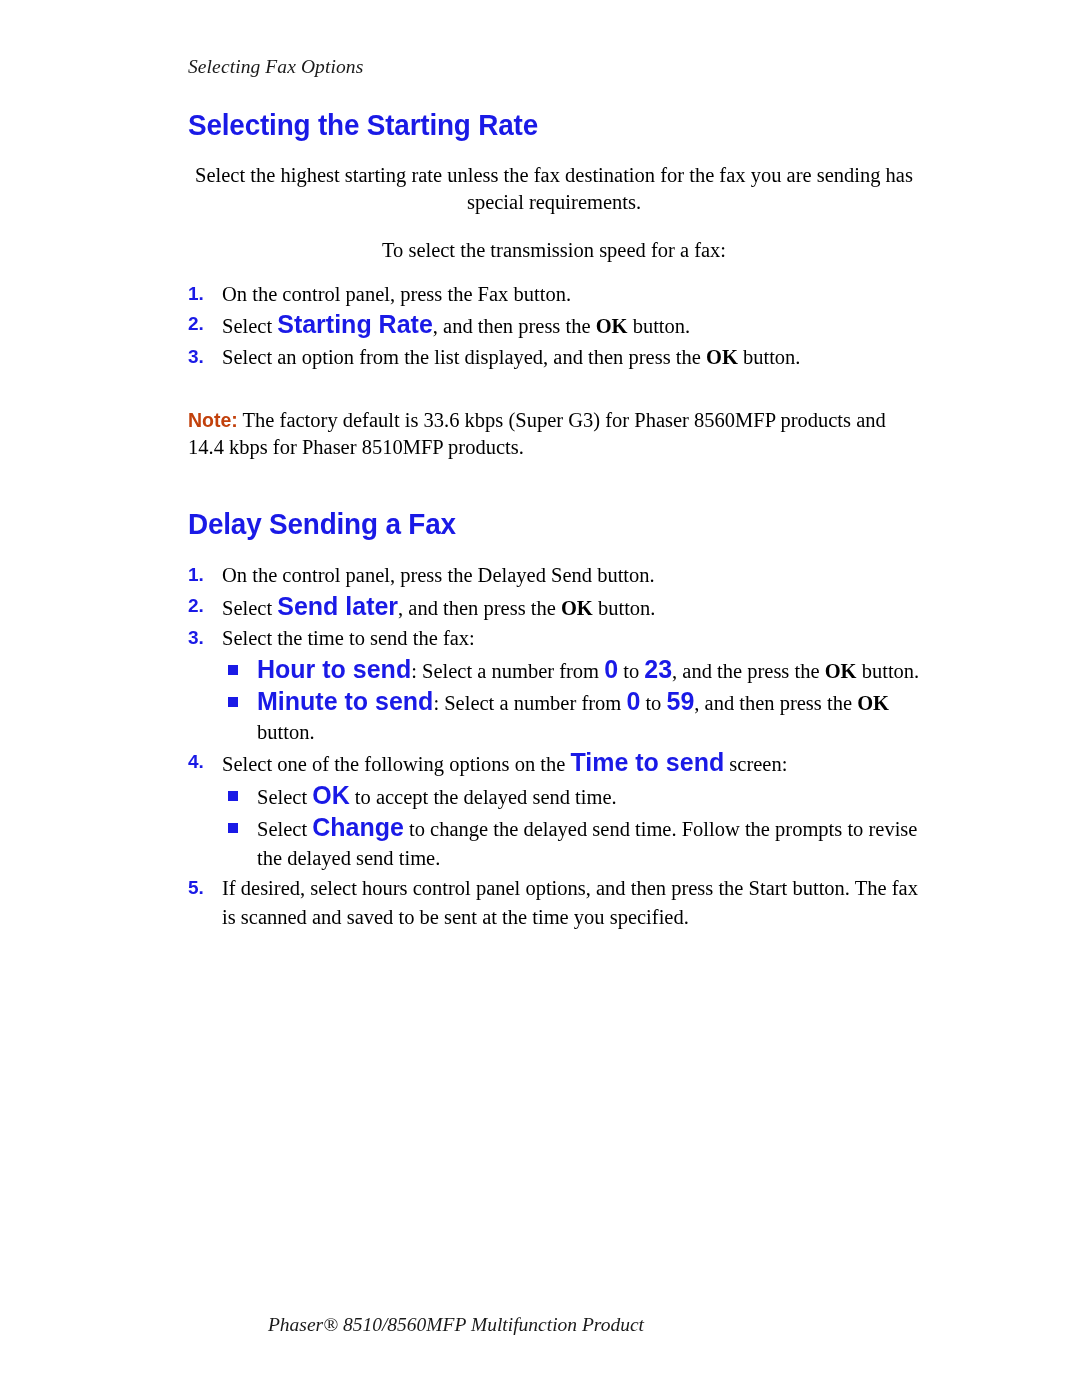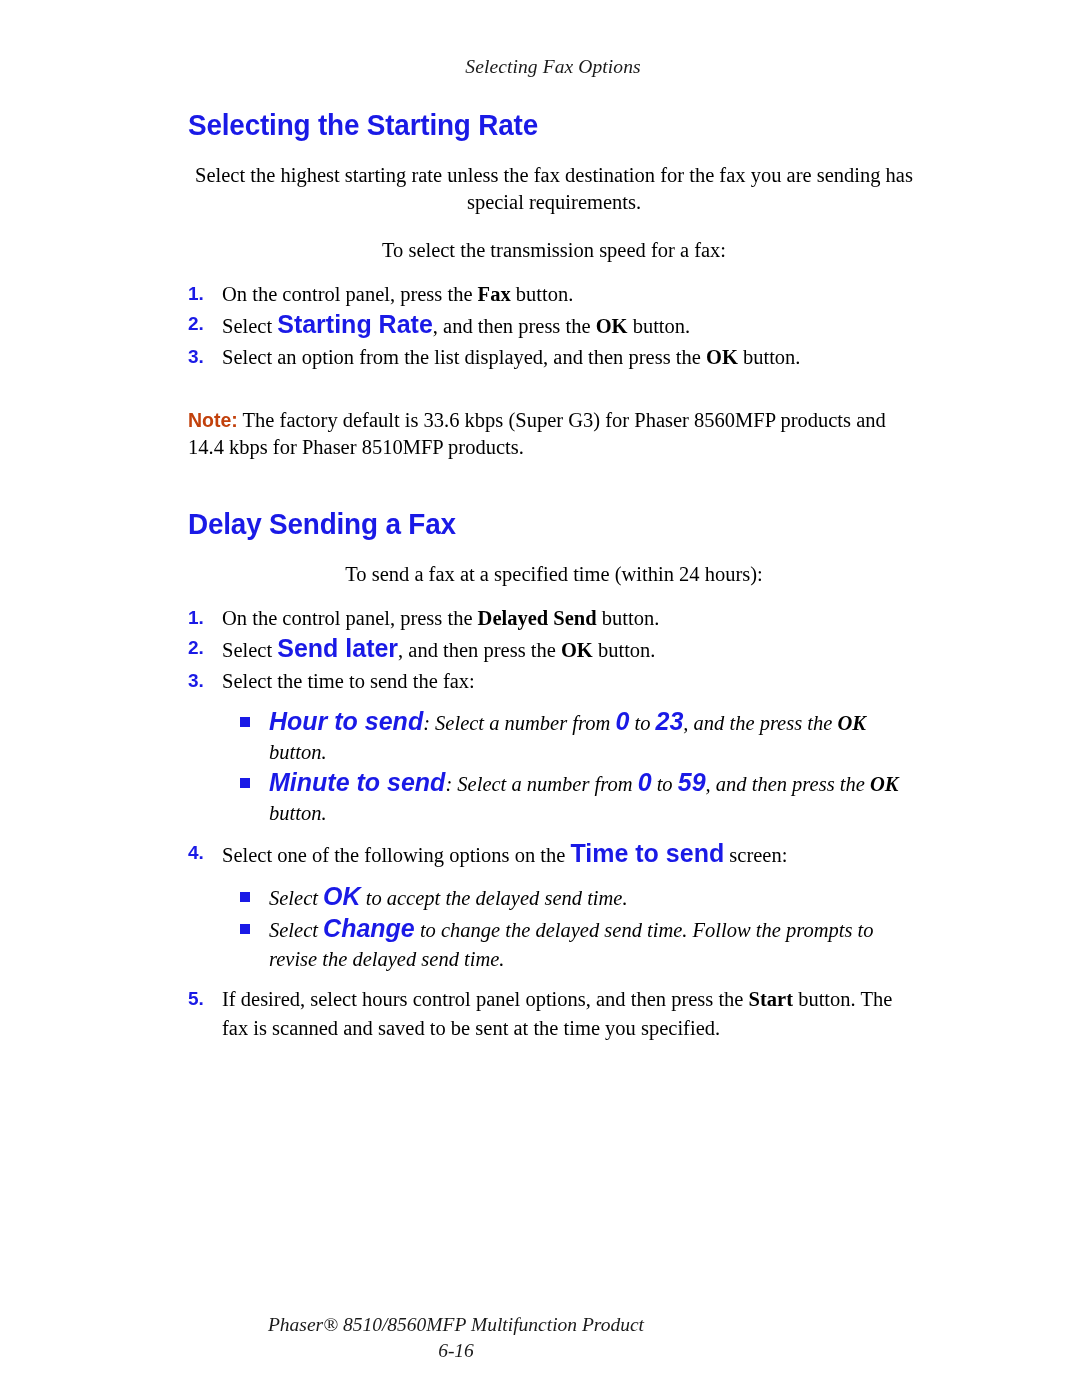--- a/index.html
+++ b/index.html
@@ -23,21 +23,21 @@
     width: 1080px;
     height: 1397px;
   }
 
   
   .running-header {
     position: absolute;
     top: 56px;
     left: 188px;
     width: 730px;
-    text-align: center;
+    text-align: left;
     font-family: "Liberation Serif", "DejaVu Serif", serif;
     font-style: italic;
     font-size: 19.5px;
     color: #1a1a1a;
     letter-spacing: 0.1px;
   }
 
   
   .content {
     position: absolute;
@@ -90,24 +90,23 @@
     top: 0;
     width: 24px;
     font-family: "Liberation Sans Narrow", "Liberation Sans", "DejaVu Sans", sans-serif;
     font-weight: bold;
     font-size: 19px;
     color: #1a1ae6;
   }
 
   
   .bullet-list {
-    margin: 12px;
+    margin: 0;
     padding: 0;
     list-style: none;
-    font-style: italic;
   }
   .bullet-item {
     position: relative;
     padding-left: 69px;
     font-size: 20.5px;
     line-height: 28.5px;
     margin-bottom: 2px;
   }
   .bullet-item > .sq {
     position: absolute;
@@ -120,21 +119,21 @@
   }
 
   
   .ui {               
     font-family: "Liberation Sans Narrow", "Liberation Sans", "DejaVu Sans", sans-serif;
     font-weight: bold;
     font-size: 25px;
     color: #1a1ae6;
   }
   .btn {              
-    font-weight: bold;
+    font-weight: normal;
   }
   .okbtn {            
     font-weight: bold;
   }
   .note-label {
     font-family: "Liberation Sans Narrow", "Liberation Sans", "DejaVu Sans", sans-serif;
     font-weight: bold;
     font-size: 19.5px;
     color: #c2410c;
   }
@@ -195,21 +194,20 @@
     </ol>
 
     <div class="spacer-md"></div>
 
     <p class="note-block">
       <span class="note-label">Note:</span><span> The factory default is 33.6 kbps (Super G3) for Phaser 8560MFP products and 14.4 kbps for Phaser 8510MFP products.</span>
     </p>
 
     <h1 class="section-heading second">Delay Sending a Fax</h1>
 
-    <p class="body-text tight">To send a fax at a specified time (within 24 hours):</p>
 
     <ol class="numbered-list">
 
       <li class="num-item">
         <span class="num">1.</span>
         <span>On the control panel, press the </span><span class="btn">Delayed Send</span><span> button.</span>
       </li>
 
       <li class="num-item">
         <span class="num">2.</span>
@@ -257,16 +255,15 @@
       <li class="num-item">
         <span class="num">5.</span>
         <span>If desired, select hours control panel options, and then press the </span><span class="btn">Start</span><span> button. The fax is scanned and saved to be sent at the time you specified.</span>
       </li>
     </ol>
 
   </div>
 
   <div class="footer">
     <div>Phaser® 8510/8560MFP Multifunction Product</div>
-    <div>6-16</div>
   </div>
 
 </div>
 
 </body></html>

